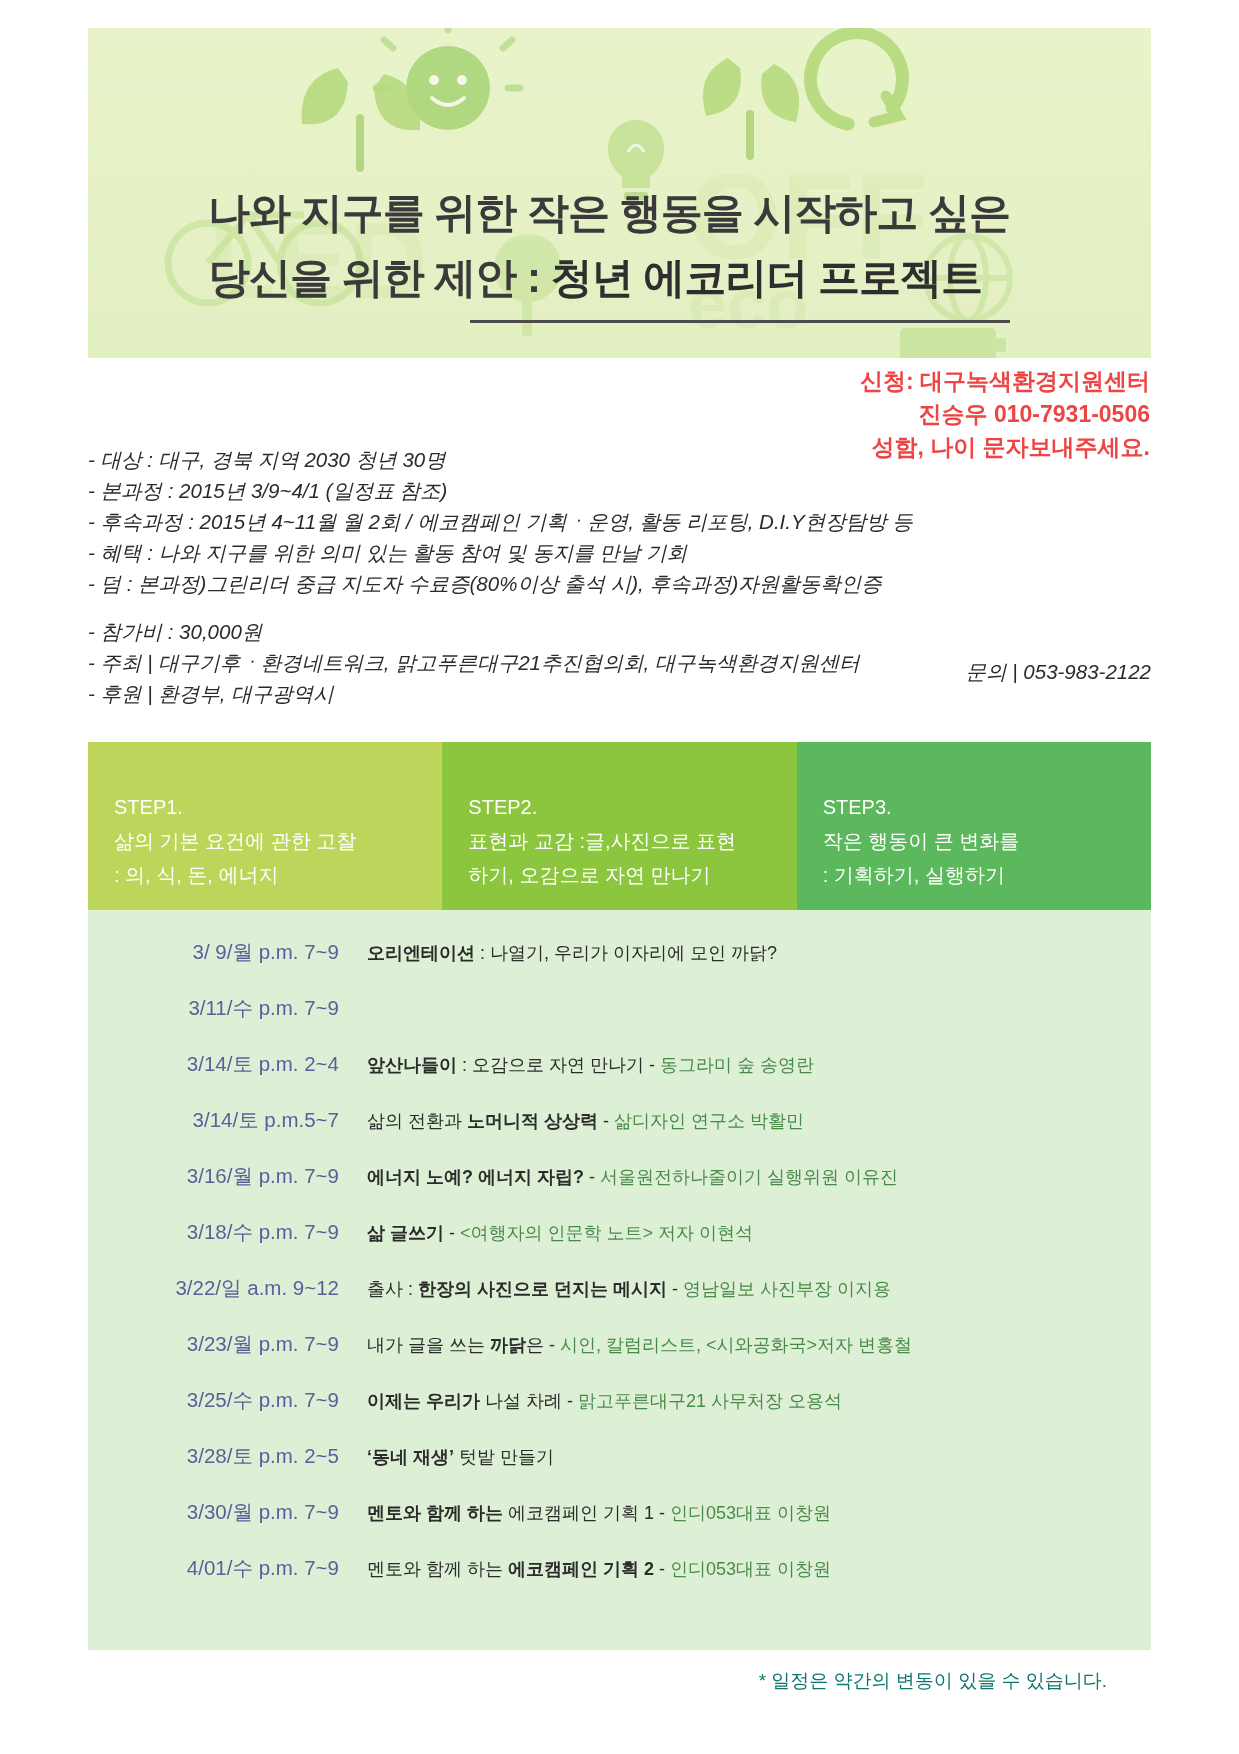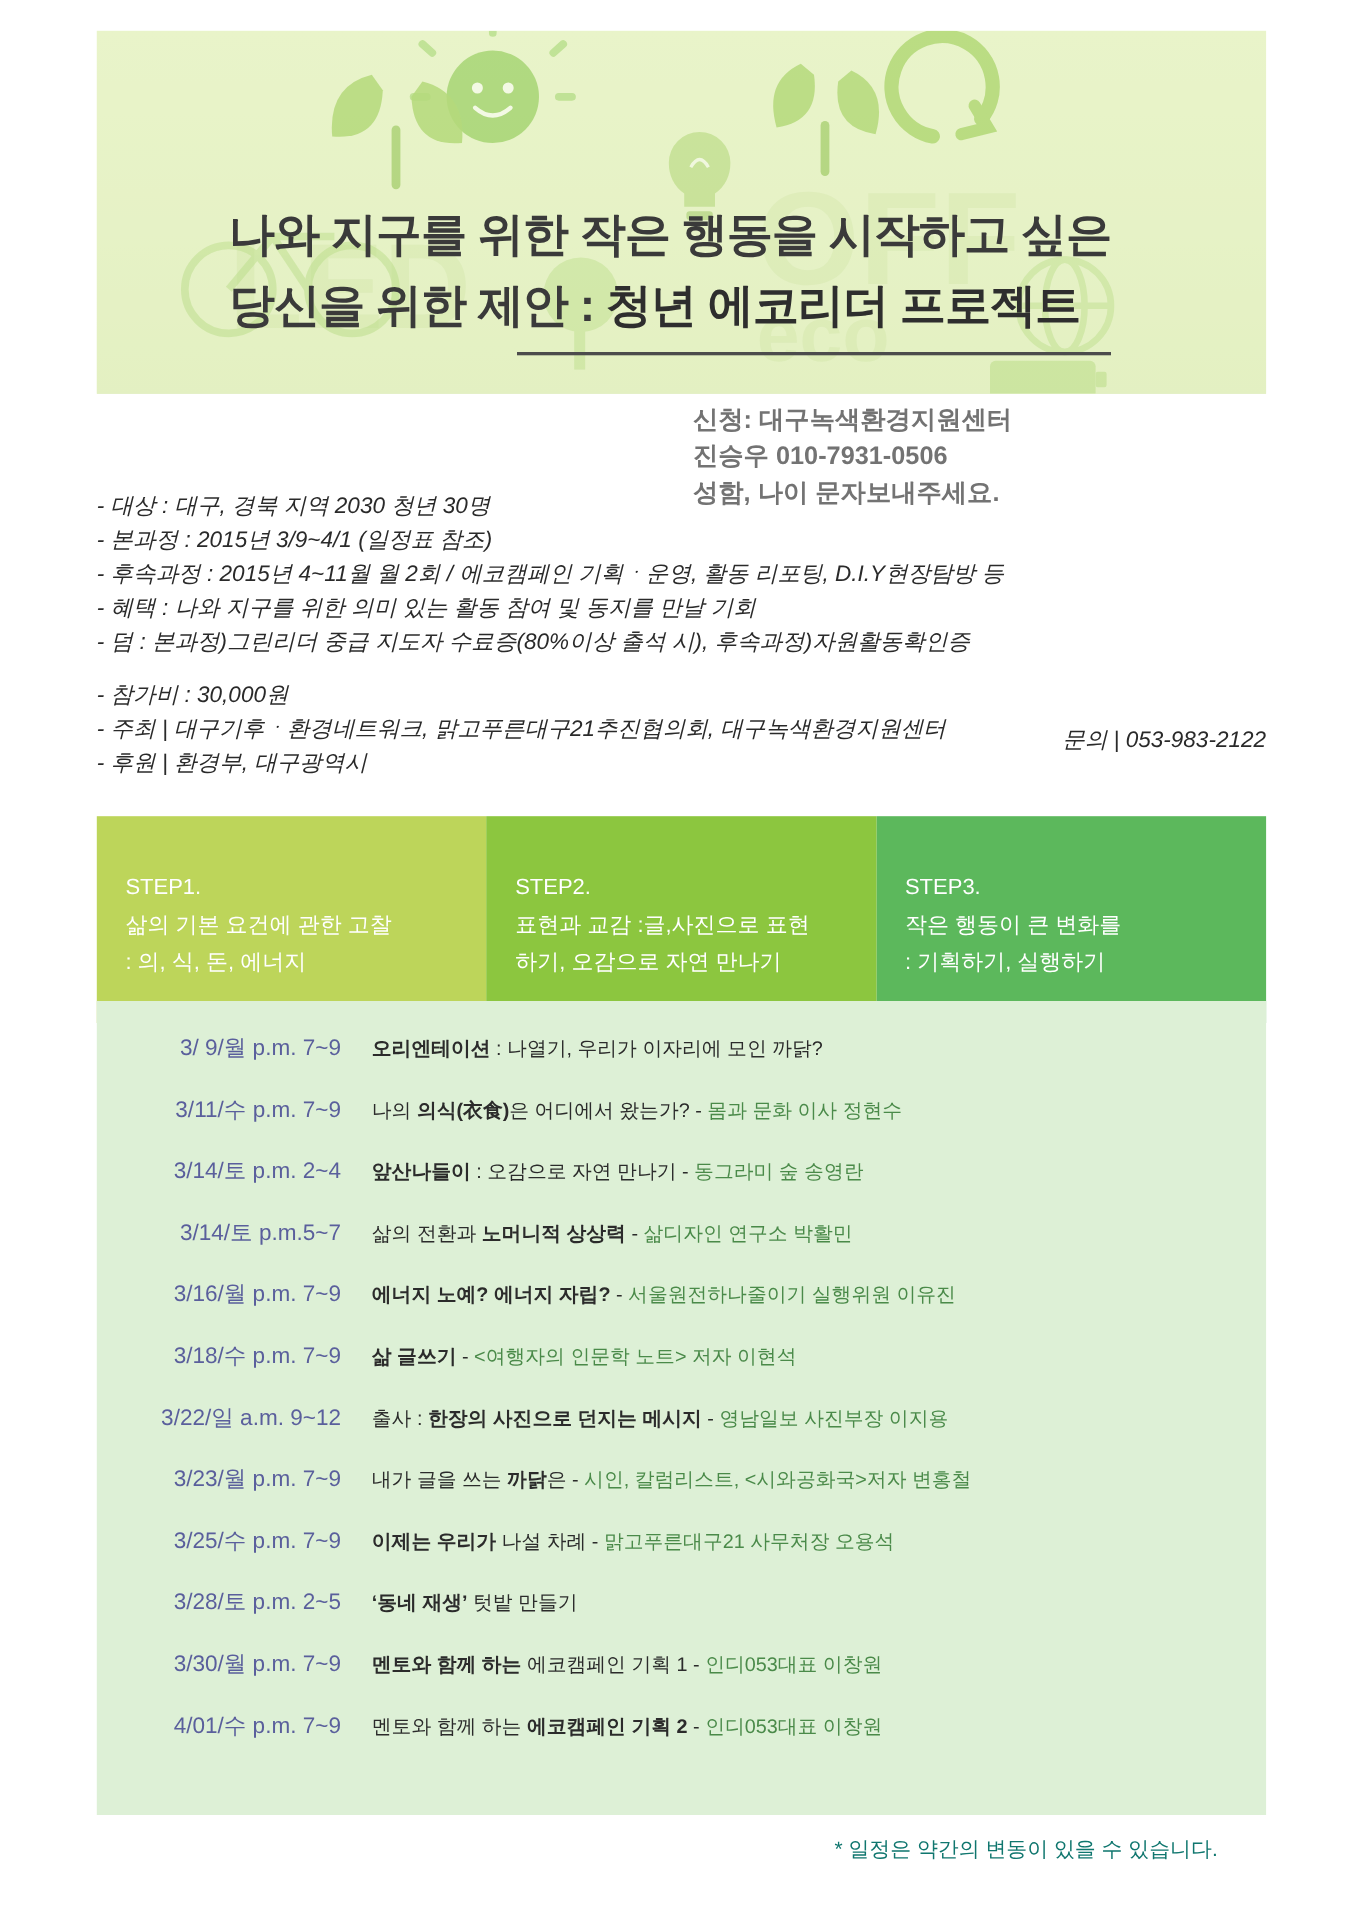--- a/index.html
+++ b/index.html
@@ -81,23 +81,24 @@
   .contact {
     position: absolute;
     left: 630px;
     top: 365px;
     width: 520px;
     text-align: left;
   }
   .contact-line {
     font-size: 23px;
     font-weight: 700;
-    color: #737373;
+    color: #ef4444;
     line-height: 33px;
     white-space: nowrap;
+    text-align: right;
   }
 
   .tel-row {
     position: absolute;
     left: 88px;
     top: 658px;
     width: 1063px;
     display: flex;
     justify-content: flex-end;
   }
@@ -140,20 +141,21 @@
   
   .schedule {
     position: absolute;
     left: 88px;
     top: 910px;
     width: 1063px;
     height: 740px;
     background: #ddf0d6;
     padding-top: 28px;
     box-sizing: border-box;
+    padding-left: 29px;
   }
   .row {
     display: flex;
     align-items: baseline;
     height: 56px;
   }
   .row-date {
     width: 250px;
     text-align: right;
     padding-right: 28px;
@@ -300,21 +302,20 @@
   </div>
 </div>
 
 <div class="schedule" id="schedule-body">
     <div class="row">
       <div class="row-date">3/  9/월 p.m. 7~9</div>
       <div class="row-text"><b>오리엔테이션</b><span> : 나열기, 우리가 이자리에 모인 까닭?</span></div>
     </div>
     <div class="row">
       <div class="row-date">3/11/수 p.m. 7~9</div>
-      <div class="row-text"><span>나의 </span><b>의식(衣食)</b><span>은 어디에서 왔는가? - </span><span class="spk">몸과 문화 이사 정현수</span></div>
     </div>
     <div class="row">
       <div class="row-date">3/14/토 p.m. 2~4</div>
       <div class="row-text"><b>앞산나들이</b><span> : 오감으로 자연 만나기 - </span><span class="spk">동그라미 숲 송영란</span></div>
     </div>
     <div class="row">
       <div class="row-date">3/14/토 p.m.5~7</div>
       <div class="row-text"><span>삶의 전환과 </span><b>노머니적 상상력</b><span> - </span><span class="spk">삶디자인 연구소 박활민</span></div>
     </div>
     <div class="row">

